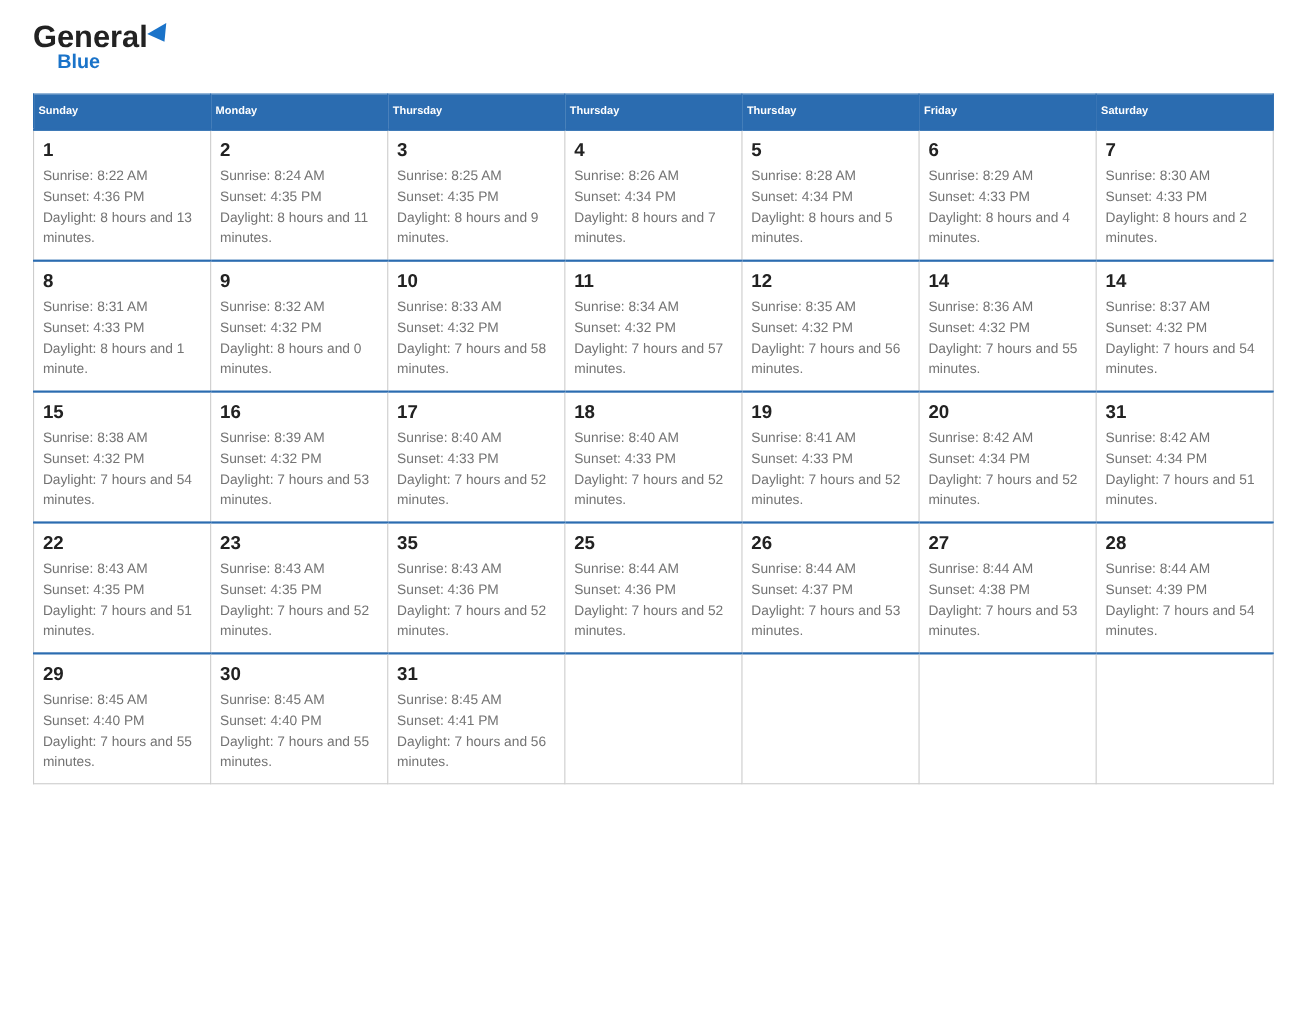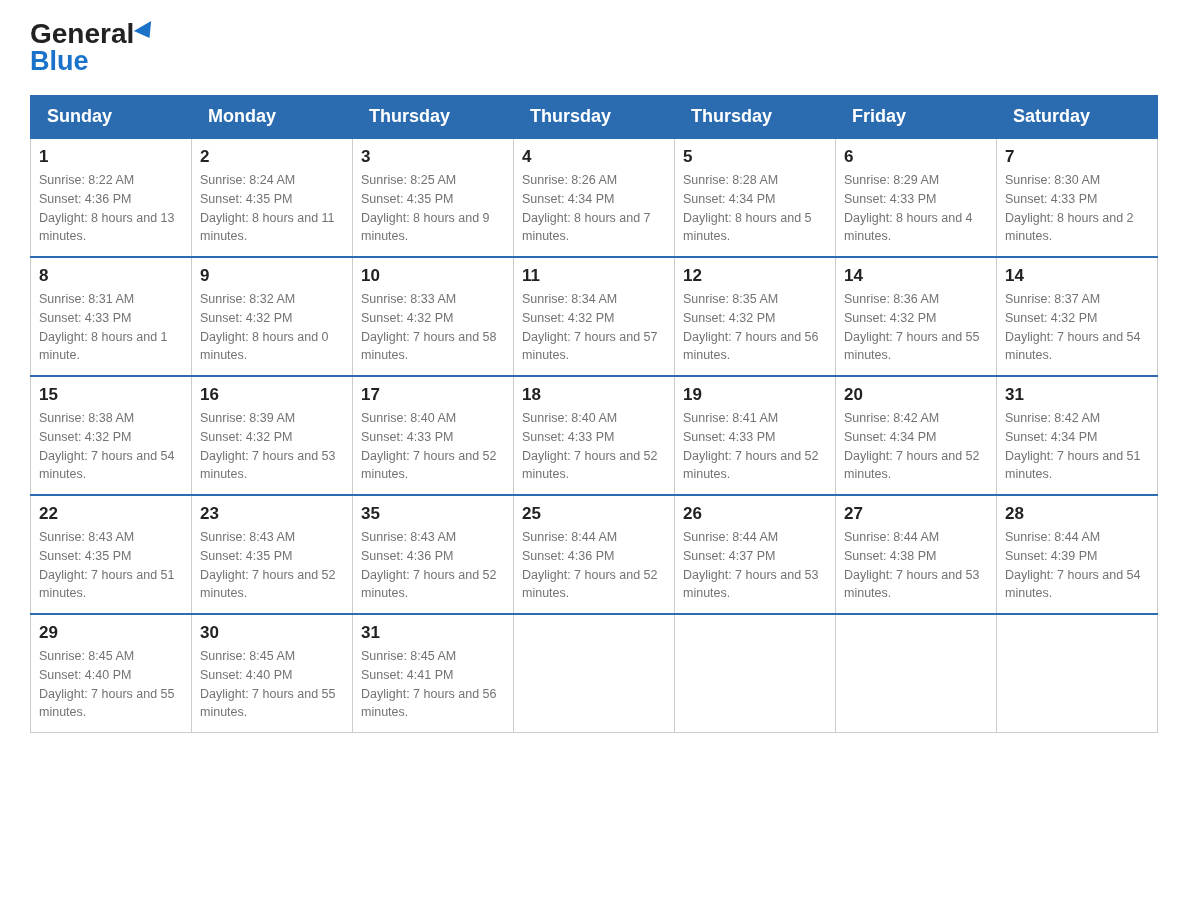--- a/index.html
+++ b/index.html
@@ -35,24 +35,25 @@
       border-left: 10px solid transparent;
       border-right: 10px solid transparent;
       border-top: 14px solid #1a73c9;
       margin-left: 2px;
       vertical-align: middle;
       transform: rotate(-30deg);
       position: relative;
       top: -4px;
     }
     .logo-sub {
-      font-size: 27px;
+      font-size: 18px;
       font-weight: bold;
       color: #1a73c9;
       margin-top: -2px;
+      margin-left: 22px;
     }
     .title-block {
       text-align: right;
     }
     .title-block h1 {
       font-size: 52px;
       font-weight: bold;
       color: #222;
       font-family: Georgia, serif;
       line-height: 1.1;
@@ -65,23 +66,23 @@
       margin-top: 4px;
     }
     table {
       width: 100%;
       border-collapse: collapse;
       table-layout: fixed;
     }
     thead th {
       background-color: #2b6cb0;
       color: #fff;
-      font-size: 18px;
+      font-size: 10px;
       font-weight: bold;
-      padding: 10px 16px;
+      padding: 10px 4px;
       text-align: left;
       border: 1px solid #2b6cb0;
     }
     tbody td {
       vertical-align: top;
       padding: 8px 8px 10px 8px;
       font-size: 13px;
       color: #222;
       border: 1px solid #ccc;
       border-top: 2px solid #2b6cb0;

